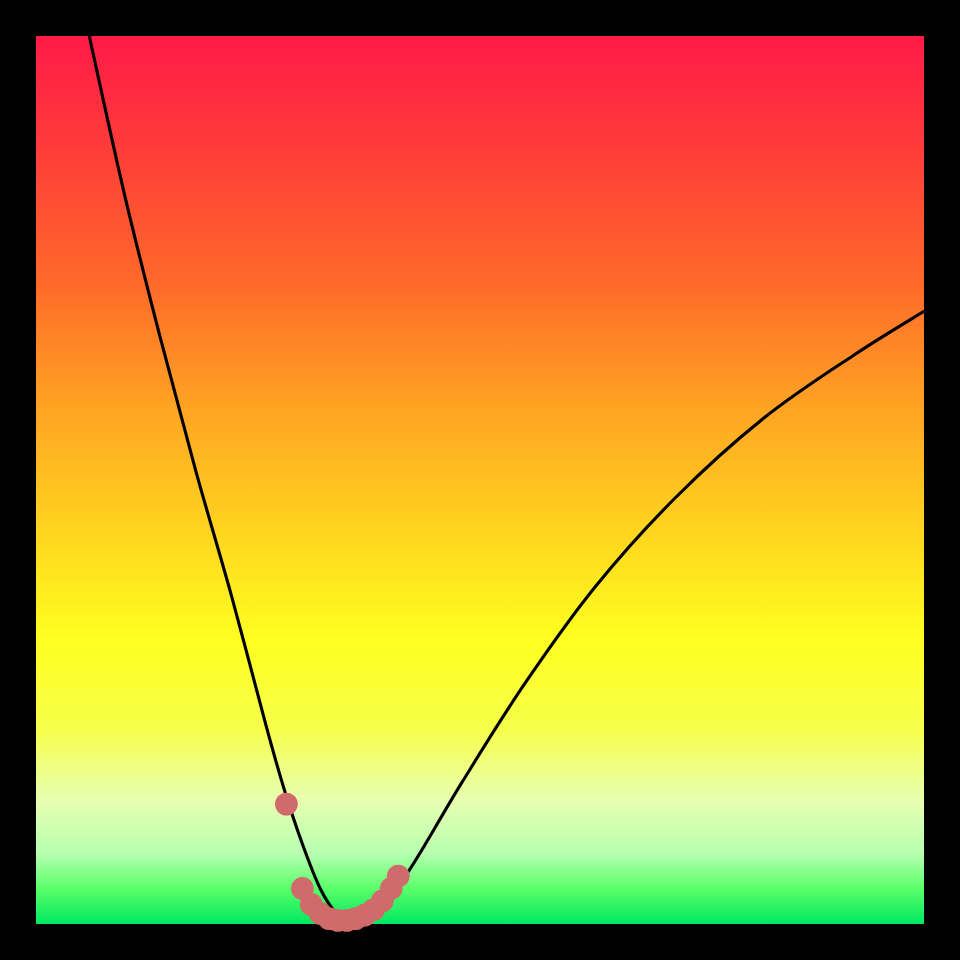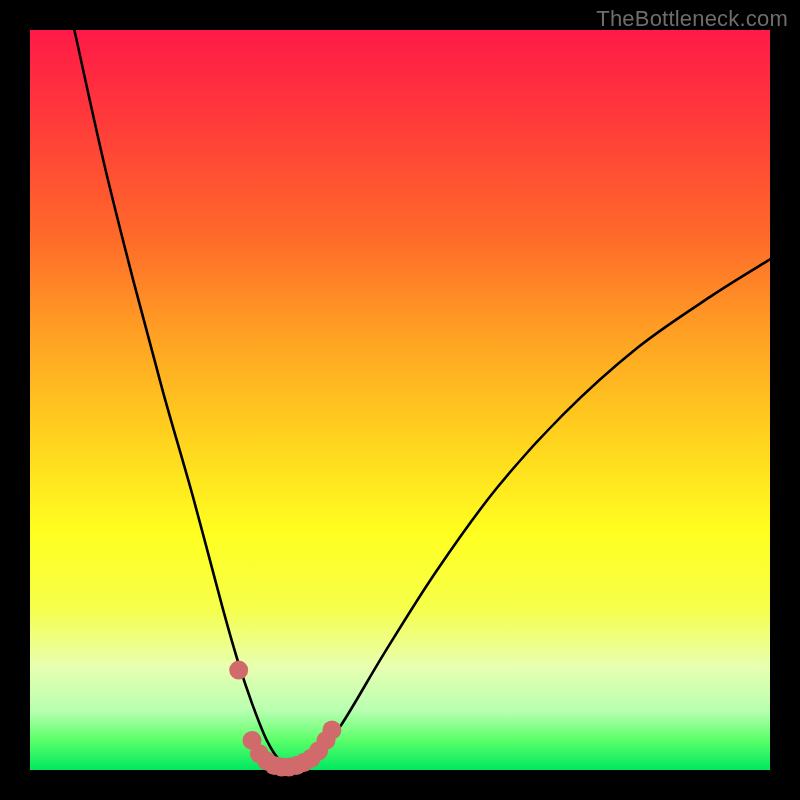--- a/index.html
+++ b/index.html
@@ -37,21 +37,20 @@
     position: absolute;
     left: 0; top: 0;
     width: 740px; height: 740px;
     overflow: visible;
   }
 </style>
 </head>
 <body>
 
 <div class="outer">
-  <div class="watermark">TheBottleneck.com</div>
   <div class="plot-area">
     <svg class="curve" viewBox="0 0 740 740">
       <path id="main-curve" fill="none" stroke="#000" stroke-width="2.6" stroke-linecap="round" d="M 44.4,0 C 49.33333333333333,22.200000000000006 64.13333333333333,91.26666666666671 74,133.20000000000005 C 83.86666666666667,175.13333333333338 93.73333333333335,213.36666666666665 103.60000000000001,251.59999999999997 C 113.46666666666667,289.83333333333326 123.33333333333331,326.8333333333333 133.2,362.59999999999997 C 143.06666666666666,398.3666666666666 152.93333333333334,430.4333333333333 162.8,466.2 C 172.66666666666669,501.9666666666667 185,550.0666666666667 192.4,577.2 C 199.8,604.3333333333334 202.26666666666668,612.9666666666667 207.20000000000002,629 C 212.13333333333335,645.0333333333333 217.06666666666666,659.8333333333333 222,673.4 C 226.93333333333334,686.9666666666667 231.86666666666667,700.5333333333333 236.8,710.4 C 241.73333333333335,720.2666666666667 246.66666666666669,727.6666666666667 251.60000000000002,732.6 C 256.53333333333336,737.5333333333333 261.46666666666664,740 266.4,740 C 271.3333333333333,740 273.79999999999995,740 281.2,732.6 C 288.6,725.2 298.4666666666667,714.1 310.8,695.6 C 323.1333333333333,677.1 339.16666666666663,647.5 355.2,621.6 C 371.23333333333335,595.7 388.50000000000006,567.3333333333334 407.00000000000006,540.2 C 425.50000000000006,513.0666666666667 445.23333333333335,484.70000000000005 466.2,458.8 C 487.16666666666663,432.9 509.3666666666666,408.23333333333335 532.8,384.8 C 556.2333333333332,361.3666666666667 582.1333333333332,337.9333333333334 606.8,318.20000000000005 C 631.4666666666667,298.4666666666667 658.6,281.2 680.8000000000001,266.4 C 703.0000000000001,251.59999999999997 730.1333333333333,235.5666666666667 740,229.40000000000003"></path>
       <g id="marker-group">
           <circle cx="208.67999999999998" cy="640.1" r="9.5" fill="#d16a6a"></circle>
           <circle cx="222" cy="710.4" r="9.5" fill="#d16a6a"></circle>
           <circle cx="229.4" cy="723.72" r="9.5" fill="#d16a6a"></circle>
           <circle cx="236.8" cy="731.12" r="9.5" fill="#d16a6a"></circle>
           <circle cx="244.20000000000002" cy="735.56" r="9.5" fill="#d16a6a"></circle>
           <circle cx="251.60000000000002" cy="737.04" r="9.5" fill="#d16a6a"></circle>

